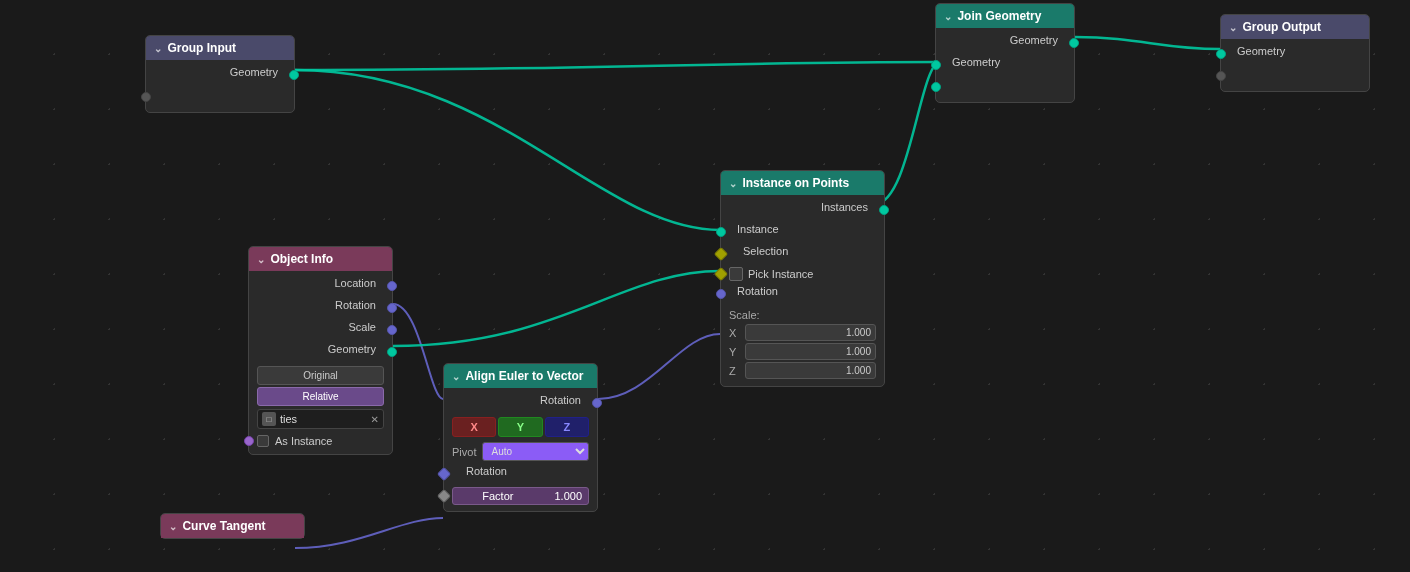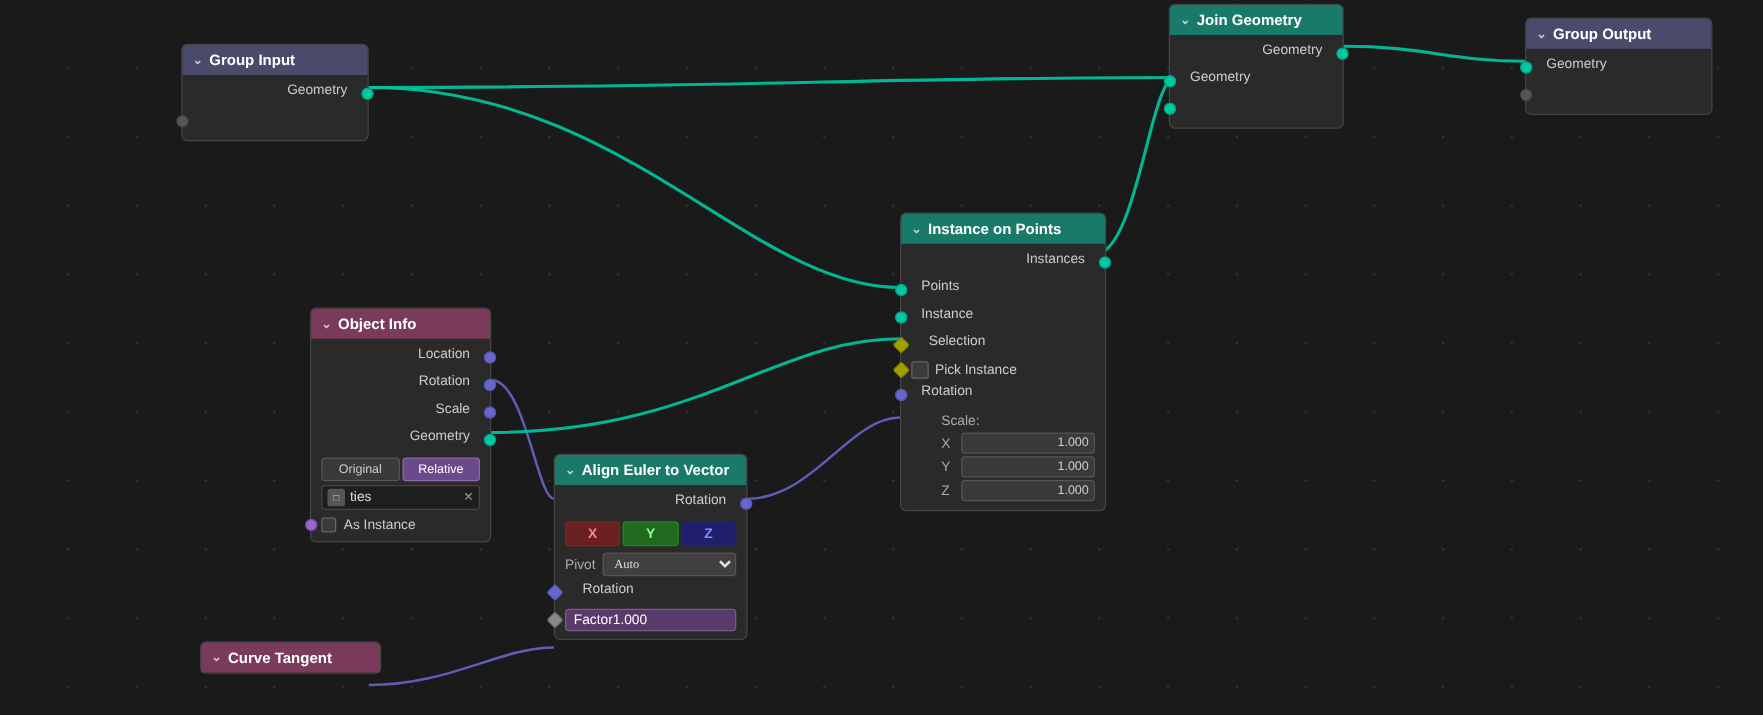--- a/index.html
+++ b/index.html
@@ -152,20 +152,21 @@
       left: 160px;
       width: 145px;
     }
     .node-curve-tangent .node-header { background: #7a3a5a; }
 
     
     .btn-group {
       display: flex;
       gap: 2px;
       margin: 3px 8px;
+      flex-direction: column;
     }
     .btn-seg {
       flex: 1;
       padding: 3px 6px;
       border-radius: 3px;
       border: 1px solid #555;
       background: #3a3a3a;
       color: #ccc;
       font-size: 10px;
       cursor: pointer;
@@ -245,51 +246,50 @@
 
     .pivot-row {
       display: flex;
       align-items: center;
       gap: 6px;
       padding: 2px 8px;
     }
     .pivot-label { color: #aaa; font-size: 11px; }
     .pivot-select {
       flex: 1;
-      background: #404040;
+      background: #8b5cf6;
       border: 1px solid #555;
       border-radius: 3px;
       color: #ddd;
       font-size: 10px;
       padding: 2px 4px;
-      font-family: Liberation Serif, serif;
     }
 
     .factor-row {
       display: flex;
       align-items: center;
       padding: 2px 8px;
       gap: 4px;
       position: relative;
     }
     .factor-field {
       background: #5a3a6a;
       border: 1px solid #7a5a8a;
       border-radius: 3px;
       padding: 2px 6px;
       color: #fff;
       font-size: 11px;
       width: 100%;
       display: flex;
-      justify-content: flex-start;
+      justify-content: flex-end;
+      gap: 41px;
     }
 
     .scale-section {
       padding: 2px 8px;
-      margin-left: 24px;
     }
     .scale-label { color: #aaa; font-size: 11px; padding: 2px 0; }
     .scale-field-row {
       display: flex;
       align-items: center;
       gap: 4px;
       padding: 1px 0;
     }
     .scale-axis-label {
       color: #aaa;
@@ -414,24 +414,20 @@
 
 <div class="node node-instance-on-points">
   <div class="node-header">
     <span class="node-header-arrow">⌄</span>
     <span>Instance on Points</span>
   </div>
   <div class="node-body">
     <div class="node-row output">
       <span class="node-row-label">Instances</span>
       <div class="socket geometry right"></div>
-    </div>
-    <div class="node-row">
-      <div class="socket geometry left"></div>
-      <span class="node-row-label">Points</span>
     </div>
     <div class="node-row">
       <div class="socket geometry left"></div>
       <span class="node-row-label">Instance</span>
     </div>
     <div class="node-row">
       <div class="socket diamond boolean left"></div>
       <span class="node-row-label" style="margin-left:6px">Selection</span>
     </div>
     <div class="pick-instance-row">

